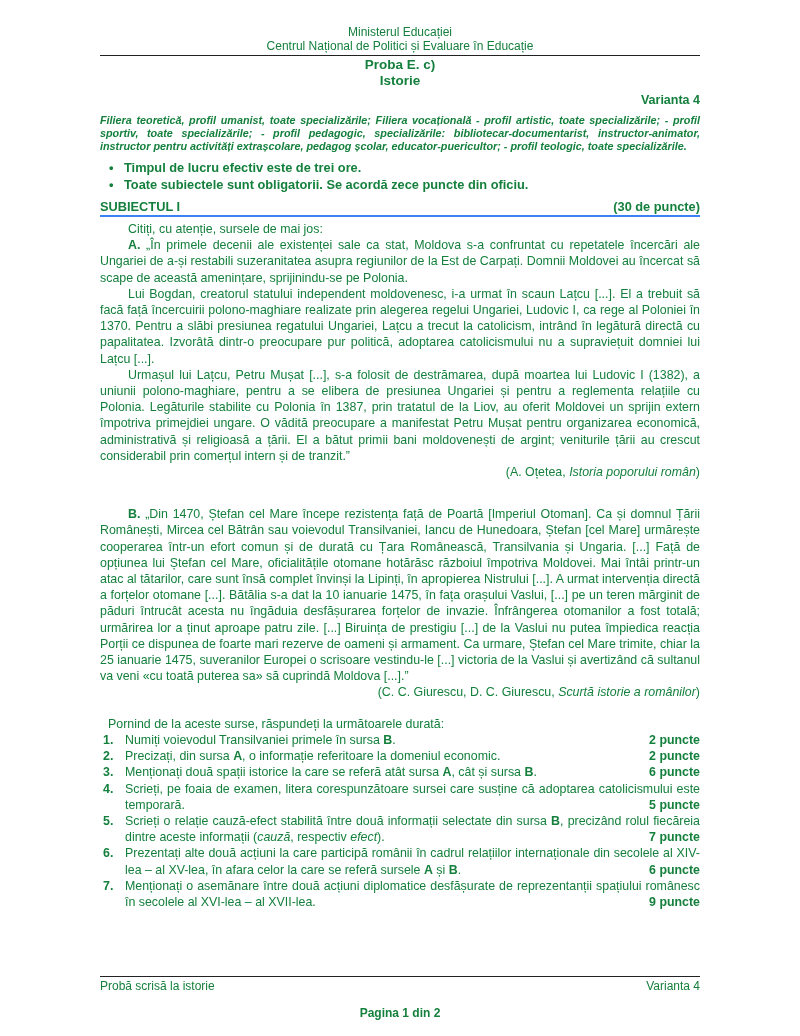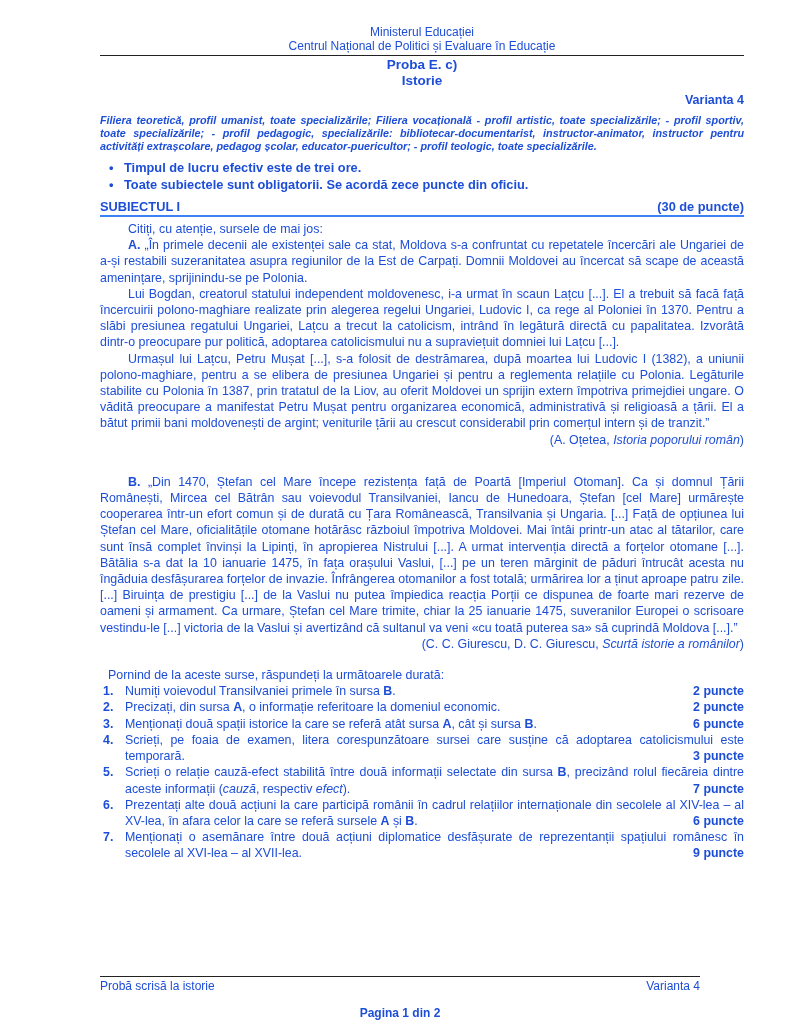--- a/index.html
+++ b/index.html
@@ -1,20 +1,20 @@
 <!DOCTYPE html>
 <html><head>
 <meta charset="utf-8">
 <style>
   * { margin:0; padding:0; box-sizing:border-box; }
   html,body { background:#ffffff; }
   .page {
     width:800px; height:1036px; background:#ffffff; position:relative;
-    font-family:"Liberation Sans", sans-serif; color:#1d4ed8;
-    padding:26px 56px 0 100px; overflow:hidden;
+    font-family:"Liberation Sans", sans-serif; color:#15803d;
+    padding:26px 100px 0 100px; overflow:hidden;
   }
   .hdr-small { text-align:center; font-size:12px; line-height:13.5px; }
   .hdr-rule-wrap { border-bottom:1px solid #222222; padding-bottom:2px; }
   .exam-title { text-align:center; font-weight:bold; font-size:14.5px; line-height:16px; margin-top:6px; }
   .hdr-bold { text-align:center; font-weight:bold; font-size:13.5px; line-height:15px; margin-top:1px; }
   .variant-line { text-align:right; font-weight:bold; font-size:12.5px; line-height:14px; margin-top:5px; }
   .eligibility { font-size:10.8px; font-weight:bold; font-style:italic; text-align:justify; line-height:13px; margin-top:7px; }
   .rules { list-style:none; margin-top:7px; font-weight:bold; font-size:12.8px; line-height:16.5px; }
   .rules li { padding-left:24px; position:relative; }
   .rules li::before { content:"\2022"; position:absolute; left:9px; }
@@ -89,21 +89,21 @@
       <span class="q-points">2 puncte</span>
     </div>
     <div class="q-item">
       <span class="q-num">3.</span>
       <span><span>Menționați două spații istorice la care se referă atât sursa </span><span style="font-weight: bold;">A</span><span>, cât și sursa </span><span style="font-weight: bold;">B</span><span>.</span></span>
       <span class="q-points">6 puncte</span>
     </div>
     <div class="q-item">
       <span class="q-num">4.</span>
       <span><span>Scrieți, pe foaia de examen, litera corespunzătoare sursei care susține că adoptarea catolicismului este temporară.</span></span>
-      <span class="q-points">3 puncte</span>
+      <span class="q-points">5 puncte</span>
     </div>
     <div class="q-item">
       <span class="q-num">5.</span>
       <span><span>Scrieți o relație cauză-efect stabilită între două informații selectate din sursa </span><span style="font-weight: bold;">B</span><span>, precizând rolul fiecăreia dintre aceste informații (</span><span style="font-style: italic;">cauză</span><span>, respectiv </span><span style="font-style: italic;">efect</span><span>).</span></span>
       <span class="q-points">7 puncte</span>
     </div>
     <div class="q-item">
       <span class="q-num">6.</span>
       <span><span>Prezentați alte două acțiuni la care participă românii în cadrul relațiilor internaționale din secolele al XIV-lea – al XV-lea, în afara celor la care se referă sursele </span><span style="font-weight: bold;">A</span><span> și </span><span style="font-weight: bold;">B</span><span>.</span></span>
       <span class="q-points">6 puncte</span>

